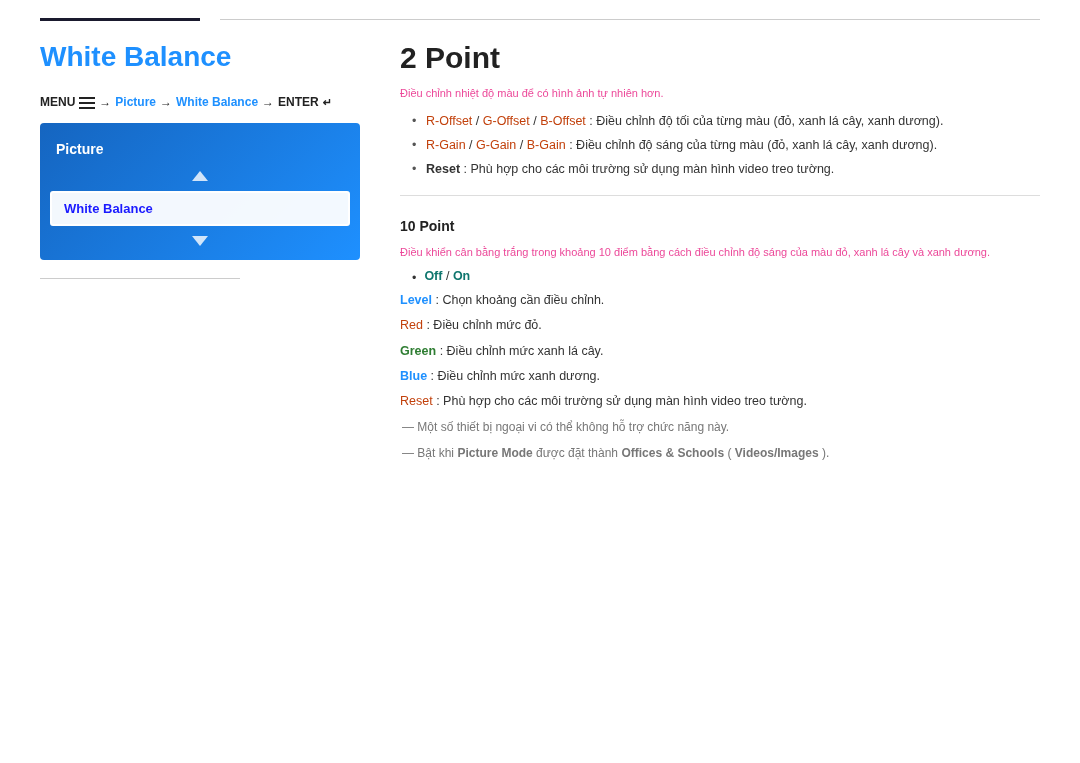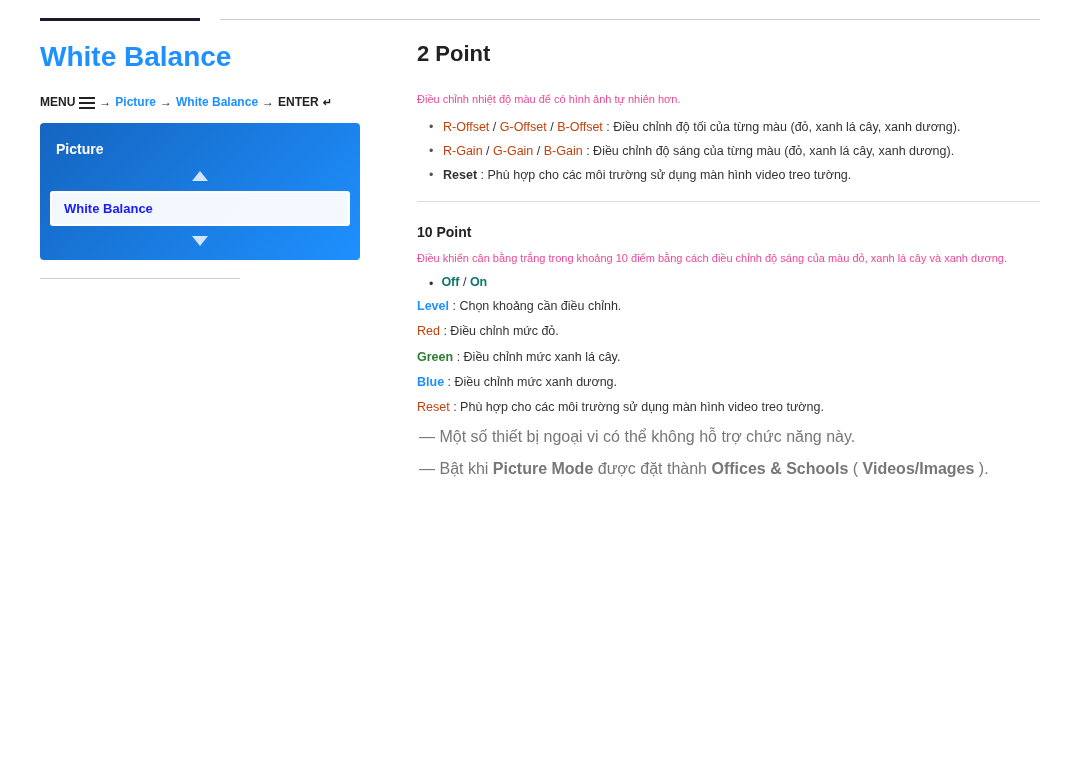--- a/index.html
+++ b/index.html
@@ -27,21 +27,21 @@
     .top-bar-right-line {
       flex: 1;
       height: 1px;
       background: #ccc;
       margin-left: 20px;
     }
 
     .content-area {
       display: flex;
       padding: 20px 40px 40px 40px;
-      gap: 57px;
+      gap: 40px;
     }
 
     
     .left-col {
       width: 320px;
       flex-shrink: 0;
     }
 
     .page-title {
       color: #1e90ff;
@@ -115,24 +115,24 @@
       color: #555;
       margin-top: 6px;
     }
 
     
     .right-col {
       flex: 1;
     }
 
     .section-title {
-      font-size: 22px;
+      font-size: 30px;
       font-weight: bold;
       color: #222;
-      margin-bottom: 24px;
+      margin-bottom: 10px;
       margin-top: 0;
     }
     .section-title-2 {
       font-size: 14px;
       font-weight: bold;
       color: #222;
       margin-bottom: 10px;
       margin-top: 22px;
     }
 
@@ -181,21 +181,21 @@
     }
 
     .param-line {
       font-size: 12.5px;
       color: #333;
       margin-bottom: 4px;
       line-height: 1.7;
     }
 
     .note-line {
-      font-size: 16px;
+      font-size: 12px;
       color: #777;
       margin-top: 6px;
       line-height: 1.6;
       padding-left: 2px;
     }
     .note-line::before {
       content: '— ';
     }
 
     .section-divider {

